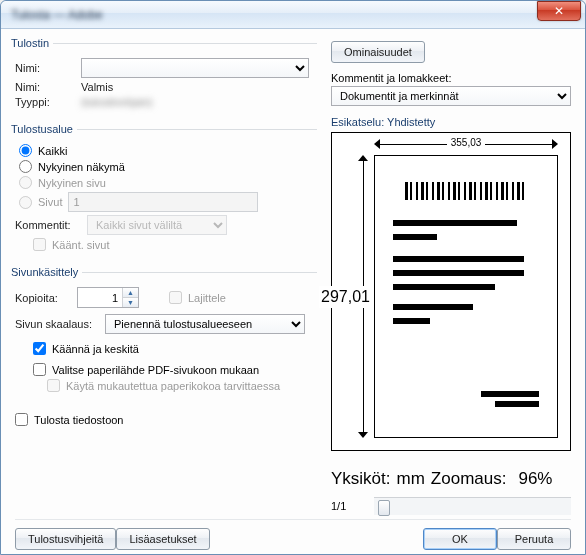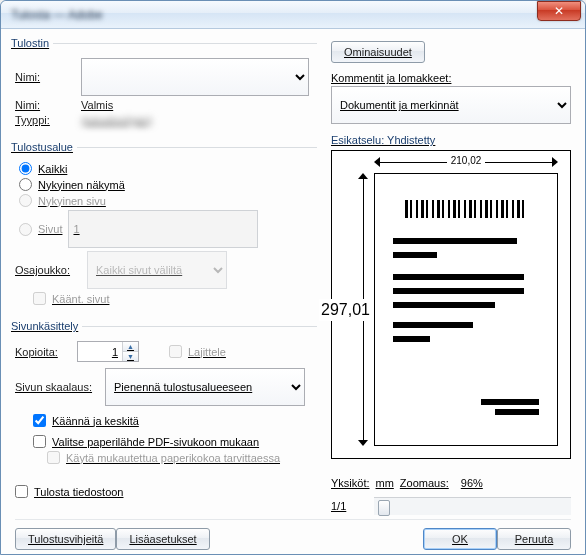--- a/index.html
+++ b/index.html
@@ -52,21 +52,20 @@
     position: relative;
     top: -4px;
     box-shadow: 0 0 2px rgba(0,0,0,0.3);
   }
   .body {
     flex: 1;
     padding: 8px 14px 4px 14px;
     background: #fdfdfd;
     display: flex;
     flex-direction: column;
-    text-decoration: underline;
   }
   .main-cols {
     display: flex;
     gap: 14px;
     flex: 1;
   }
   .left-col { flex: 0 0 302px; display: flex; flex-direction: column; }
   .right-col { flex: 1; display: flex; flex-direction: column; }
 
   fieldset {
@@ -85,21 +84,21 @@
   }
   .row { display: flex; align-items: center; margin: 3px 0; gap: 6px; }
   .lbl { width: 60px; color: #222; }
   .lbl-wide { width: 84px; color: #222; }
   .val { color: #222; }
   .blur { filter: blur(3px); color: #888; }
   select, input[type=text] {
     font: inherit;
     border: 1px solid #abadb3;
     background: #fff;
-    height: 38px;
+    height: 20px;
     padding: 1px 4px;
   }
   select { background: linear-gradient(#fff,#f4f6f9); }
   .combo-lg { width: 228px; }
   .combo-md { width: 200px; }
   .combo-sm { width: 140px; }
   input[type=text].sm { width: 190px; }
   .disabled, .disabled * { color: #9b9b9b !important; }
   input[disabled], select[disabled] { background: #f4f4f4; color: #9b9b9b; border-color: #cfd2d6; }
 
@@ -181,21 +180,21 @@
     border:1px solid #000; background:#fff;
     padding: 26px 18px;
   }
   .page .barcode { height:18px; margin:0 12px 16px 12px;
     background: repeating-linear-gradient(90deg,#000 0 3px,#fff 3px 5px,#000 5px 7px,#fff 7px 11px,#000 11px 13px,#fff 13px 16px);
   }
   .page .bk { background:#000; height:6px; margin:4px 0; }
   .page .sig { margin-top:auto; }
   .page-inner { display:flex; flex-direction:column; height:100%; }
 
-  .units-row { display:flex; gap:6px; font-size:11px; margin-top:14px;}
+  .units-row { display:flex; gap:6px; font-size:17px; margin-top:14px;}
   .pager-row { display:flex; align-items:center; margin-top:8px; gap:28px; }
   .slider-track {
     flex:1; height:18px; position:relative;
     border:1px solid #cfd2d6; border-left:none; border-right:none; border-bottom:none;
     background: #f3f5f7;
   }
   .slider-track::before {
     content:""; position:absolute; left:4px; top:2px; width:10px; height:14px;
     background:linear-gradient(#fff,#e2e7ee); border:1px solid #9aa6b2; border-radius:2px;
   }
@@ -263,21 +262,21 @@
             </label>
           </div>
           <div class="row indent1 disabled">
             <label class="radio">
               <input type="radio" name="rng" disabled="" style="">
               <span>Sivut</span>
             </label>
             <input type="text" class="sm" disabled="" value="1" style="">
           </div>
           <div class="row">
-            <span class="lbl" style="width:66px">Osajoukko:</span>
+            <span class="lbl" style="width:66px">Kommentit:</span>
             <select class="combo-sm" disabled="">
               <option>Kaikki sivut väliltä</option>
             </select>
           </div>
           <div class="row indent2 disabled">
             <label class="check">
               <input type="checkbox" disabled="" style="">
               <span>Käänt. sivut</span>
             </label>
           </div>
@@ -341,21 +340,21 @@
         <div style="margin-top:6px">Kommentit ja lomakkeet:</div>
         <select style="width:100%; margin-top:2px">
           <option>Dokumentit ja merkinnät</option>
         </select>
 
         <div class="preview-label" style="margin-top:10px">Esikatselu: Yhdistetty</div>
 
         <div class="preview-box">
           <div class="ruler-top">
             <div class="line"></div>
-            <span class="txt">210,02</span>
+            <span class="txt">355,03</span>
           </div>
           <div class="ruler-left">
             <div class="line"></div>
             <span class="txt">297,01</span>
           </div>
           <div class="page">
             <div class="page-inner">
               <div class="barcode"></div>
               <div class="bk" style="width:85%"></div>
               <div class="bk" style="width:30%; margin-bottom:12px"></div>

